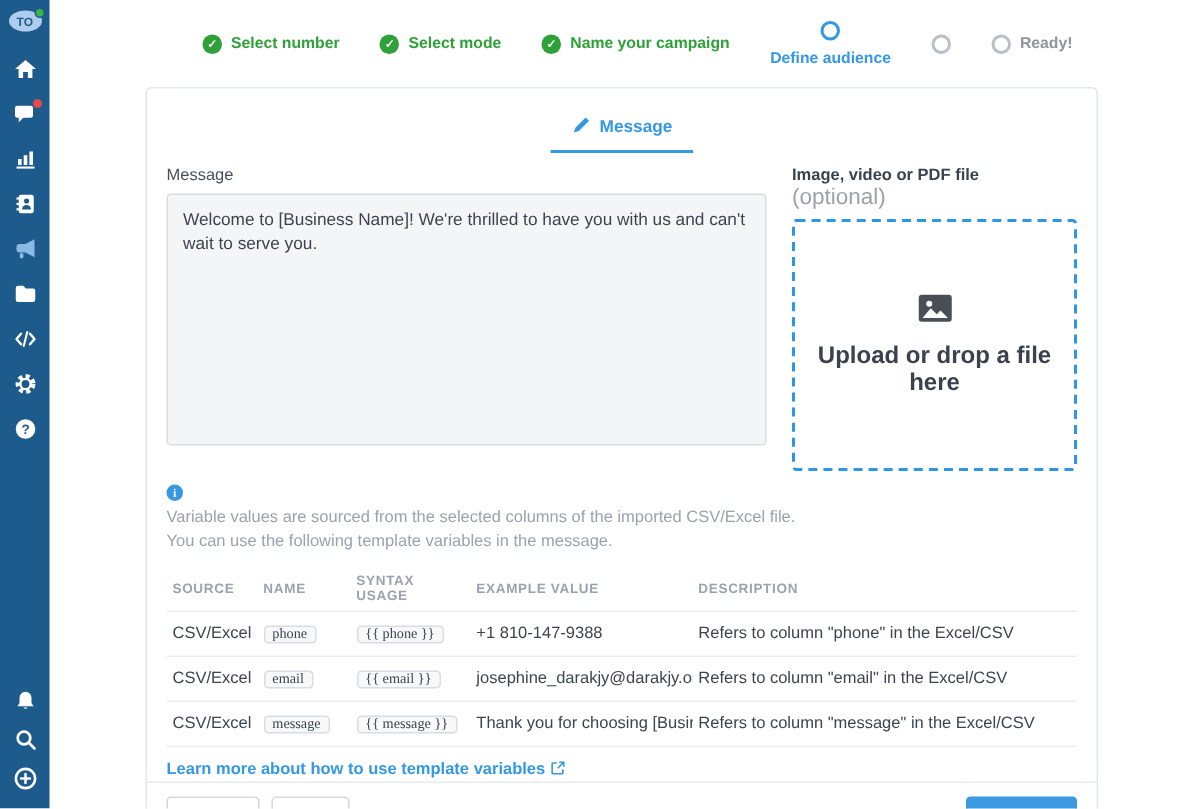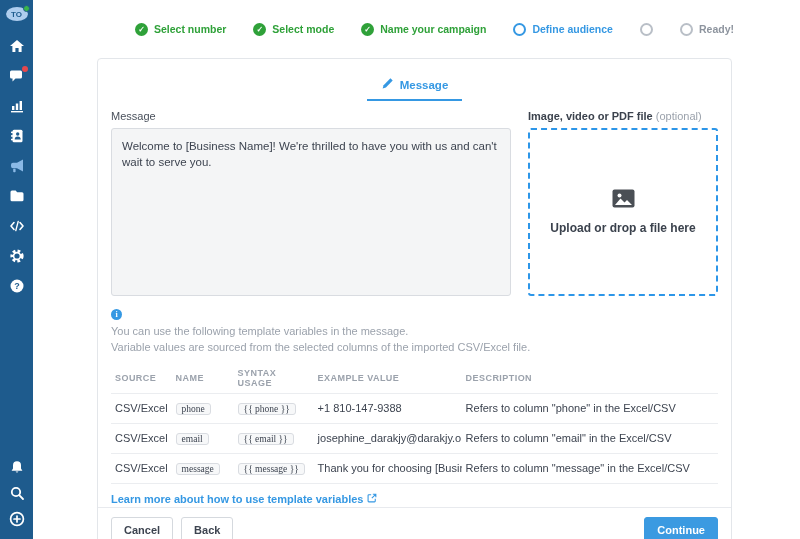--- a/index.html
+++ b/index.html
@@ -29,21 +29,21 @@
   .main { flex:1; display:flex; flex-direction:column; }
 
   
   .stepper { height:58px; display:flex; align-items:center; padding-left:102px; gap:27px; flex-shrink:0; }
   .step { display:flex; align-items:center; gap:6px; font-size:10.5px; font-weight:700; }
   .step-dot { width:13px; height:13px; border-radius:50%; flex-shrink:0;
     display:flex; align-items:center; justify-content:center; }
   .step.complete .step-dot { background:#2fa139; color:#fff; font-size:8px; }
   .step.complete { color:#2fa139; }
   .step.current .step-dot { background:#fff; border:2px solid #3598e3; }
-  .step.current { color:#3598e3; }
+  .step.current { color:#3598e3;flex-direction:column; }
   .step.upcoming .step-dot { background:#fff; border:2px solid #b9bfc7; }
   .step.upcoming { color:#8d949e; font-weight:600; }
 
   
   .card { margin:0 68px 15px 64px; border:1px solid #e3e6ea; border-radius:4px;
     background:#fff; flex:1; display:flex; flex-direction:column; }
   .tabs { display:flex; justify-content:center; gap:8px; padding-top:13px; flex-shrink:0; }
   .tab { display:flex; align-items:center; gap:6px; font-size:11.5px; font-weight:700;
     padding:5px 14px 7px; cursor:pointer; border-bottom:2px solid transparent; }
   .tab.active { color:#3598e3; border-bottom-color:#3598e3; }
@@ -54,25 +54,25 @@
   .left-col { width:400px; flex-shrink:0; }
   .right-col { flex:1; }
 
   .field-label { font-size:11px; color:#49505b; margin-bottom:6px; }
   .message-box { width:400px; height:168px; background:#f4f5f6; border:1px solid #d9dce1;
     border-radius:3px; padding:9px 10px; font-size:11.5px; line-height:1.4; color:#3d4450;
     resize:none; font-family:"Liberation Sans", sans-serif; outline:none; }
 
   .upload-label { font-size:11px; margin-bottom:6px; }
   .upload-label b { color:#3b424d; }
-  .upload-optional { color:#9ba2ac; font-size:11px; }
+  .upload-optional { color:#9ba2ac; font-size:15px; }
   .dropzone { border:2px dashed #2d96e8; border-radius:3px; height:168px;
     display:flex; flex-direction:column; align-items:center; justify-content:center;
     text-align:center; padding:0 10px; cursor:pointer; }
-  .drop-title { font-size:12px; font-weight:700; color:#3b424d; margin-top:9px; }
+  .drop-title { font-size:16px; font-weight:700; color:#3b424d; margin-top:9px; }
   .drop-sub { font-size:10.5px; color:#b9bfc6; margin-top:6px; line-height:1.35; }
 
   
   .vars { margin-top:9px; }
   .vars-title { font-size:11px; font-weight:700; color:#3b424d; display:flex;
     align-items:center; gap:5px; }
   .info-icon { width:11px; height:11px; border-radius:50%; background:#3598e3; color:#fff;
     font-size:8px; font-weight:bold; display:inline-flex; align-items:center;
     justify-content:center; font-family:"Liberation Serif", serif; cursor:pointer; }
   .vars-desc { font-size:11px; color:#9ba2ac; line-height:1.45; margin-top:4px; }
@@ -257,22 +257,22 @@
               <div class="drop-title">Upload or drop a file here</div>
             </div>
           </div>
         </div>
 
         <div class="vars">
           <div class="vars-title">
             <span class="info-icon">i</span>
           </div>
           <div class="vars-desc">
+            <div>Variable values are sourced from the selected columns of the imported CSV/Excel file.</div>
             <div>You can use the following template variables in the message.</div>
-            <div>Variable values are sourced from the selected columns of the imported CSV/Excel file.</div>
           </div>
 
           <table class="vars-table">
             <thead>
               <tr>
                 <th class="col-source">SOURCE</th>
                 <th class="col-name">NAME</th>
                 <th class="col-syntax">SYNTAX USAGE</th>
                 <th class="col-example">EXAMPLE VALUE</th>
                 <th>DESCRIPTION</th>

